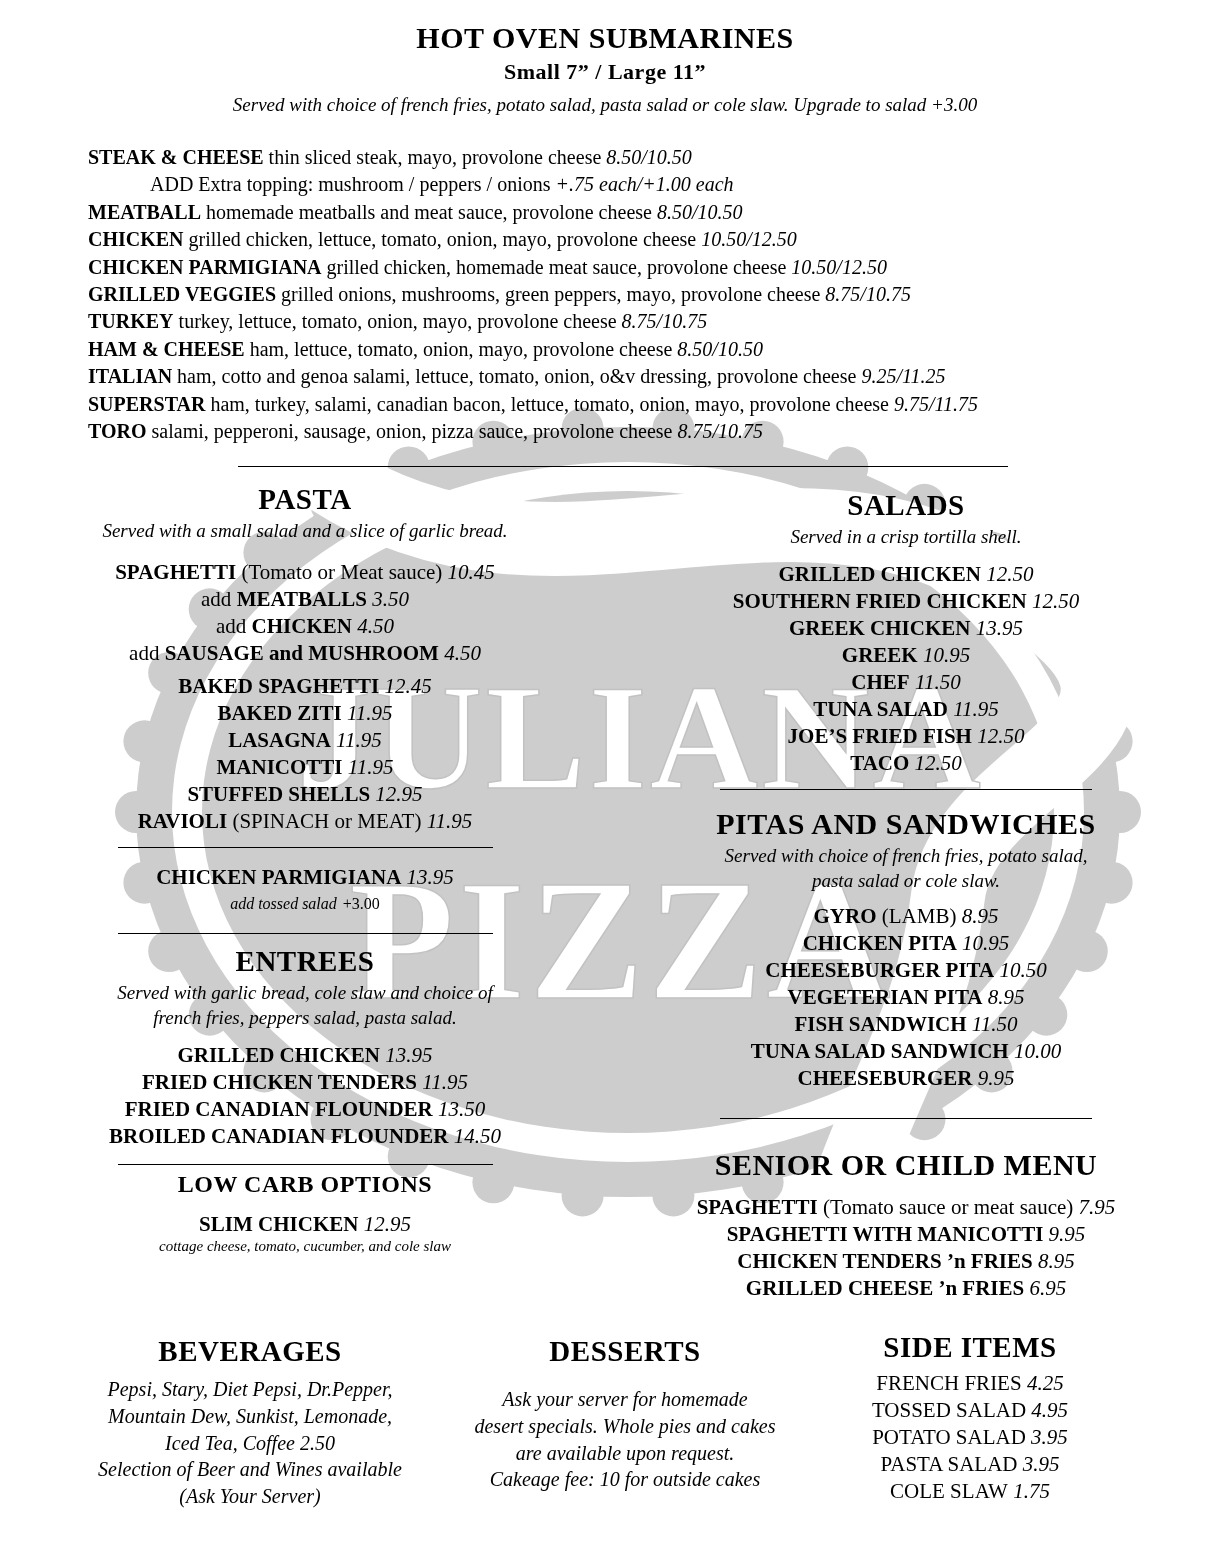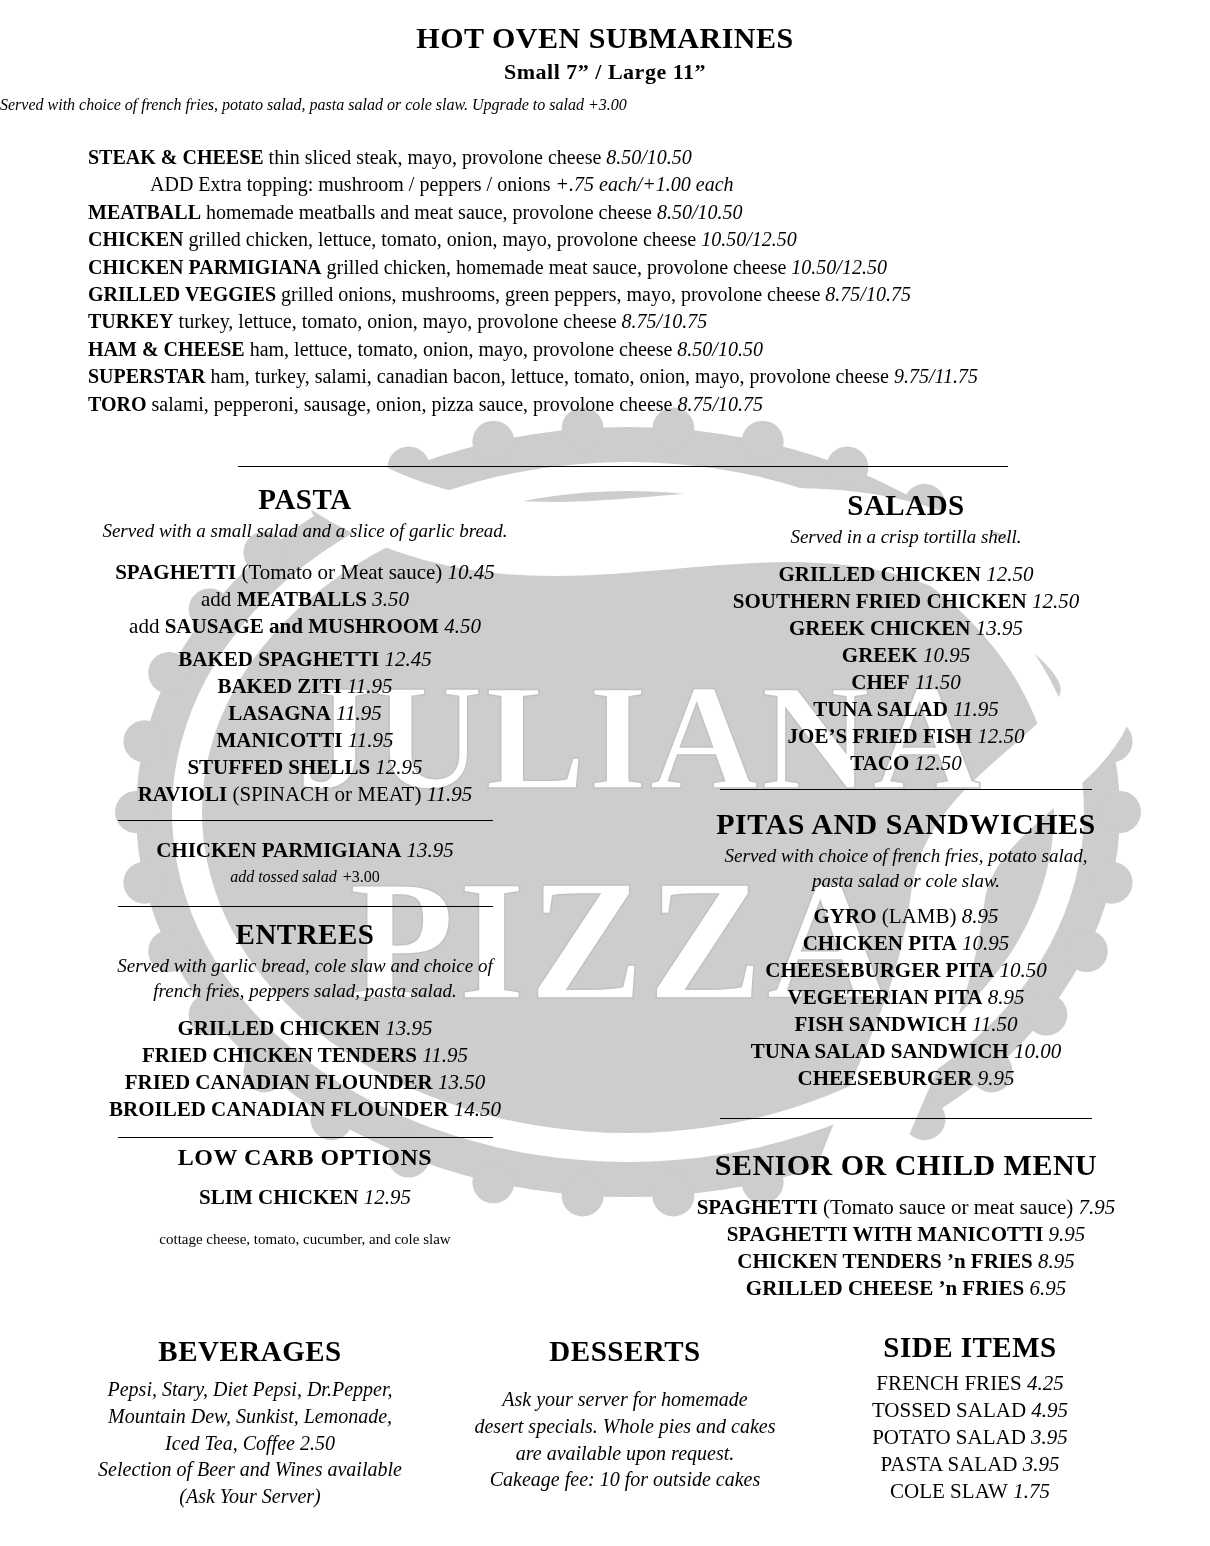--- a/index.html
+++ b/index.html
@@ -11,28 +11,28 @@
   .wm{position:absolute;left:0;top:0;width:1210px;height:1546px;z-index:0;}
   .content{position:absolute;left:0;top:0;width:1210px;height:1546px;z-index:1;}
 
   .h{font-weight:bold;text-align:center;letter-spacing:.5px;}
   .h-title{font-size:30px;line-height:36px;}
   .h-sub{font-size:22px;line-height:28px;margin-top:2px;}
   .h-sec{font-size:29px;line-height:34px;}
   .h-sec2{font-size:30px;line-height:35px;}
   .h-small{font-size:24px;line-height:30px;}
 
-  .note{font-style:italic;font-size:16px;line-height:26px;margin-top:6px;}
+  .note{font-style:italic;font-size:19px;line-height:26px;text-align:center;margin-top:6px;}
   .desc{font-style:italic;font-size:19px;line-height:25px;text-align:center;margin-top:2px;}
 
   .mline{font-size:21px;line-height:27px;text-align:center;}
   .nm{font-weight:bold;}
   .pr{font-style:italic;}
   .plain .nm{font-weight:normal;}
-  .inote{font-size:15px;line-height:17px;font-weight:normal;margin-top:20px;}
+  .inote{font-size:15px;line-height:17px;font-style:italic;font-weight:normal;}
   .iline{font-size:20px;line-height:26.8px;font-style:italic;text-align:center;}
 
   .subs-list{margin:26px 0 0 88px;}
   .subs-list .mline{font-size:20px;line-height:27.4px;text-align:left;}
   .subs-list .indent{margin-left:62px;}
 
   .rule{border-top:1.6px solid #000;height:0;}
   .top-rule{position:absolute;left:238px;top:466px;width:770px;}
   .rule-l{width:375px;margin-left:auto;margin-right:auto;}
   .rule-r{width:372px;margin-left:auto;margin-right:auto;}
@@ -110,34 +110,36 @@
       <div class="note">Served with choice of french fries, potato salad, pasta salad or cole slaw. Upgrade to salad +3.00</div>
       <div class="subs-list">
           <div class="mline"><span class="nm">STEAK &amp; CHEESE</span><span class="mid"> thin sliced steak, mayo, provolone cheese</span><span class="pr"> 8.50/10.50</span></div>
           <div class="mline indent"><span class="pre">ADD Extra topping: mushroom / peppers / onions </span><span class="pr"> +.75 each/+1.00 each</span></div>
           <div class="mline"><span class="nm">MEATBALL</span><span class="mid"> homemade meatballs and meat sauce, provolone cheese</span><span class="pr"> 8.50/10.50</span></div>
           <div class="mline"><span class="nm">CHICKEN</span><span class="mid"> grilled chicken, lettuce, tomato, onion, mayo, provolone cheese</span><span class="pr"> 10.50/12.50</span></div>
           <div class="mline"><span class="nm">CHICKEN PARMIGIANA</span><span class="mid"> grilled chicken, homemade meat sauce, provolone cheese</span><span class="pr"> 10.50/12.50</span></div>
           <div class="mline"><span class="nm">GRILLED VEGGIES</span><span class="mid"> grilled onions, mushrooms, green peppers, mayo, provolone cheese</span><span class="pr"> 8.75/10.75</span></div>
           <div class="mline"><span class="nm">TURKEY</span><span class="mid"> turkey, lettuce, tomato, onion, mayo, provolone cheese</span><span class="pr"> 8.75/10.75</span></div>
           <div class="mline"><span class="nm">HAM &amp; CHEESE</span><span class="mid"> ham, lettuce, tomato, onion, mayo, provolone cheese</span><span class="pr"> 8.50/10.50</span></div>
+          <div class="mline"><span class="nm">ITALIAN</span><span class="mid"> ham, cotto and genoa salami, lettuce, tomato, onion, o&amp;v dressing, provolone cheese</span><span class="pr"> 9.25/11.25</span></div>
           <div class="mline"><span class="nm">SUPERSTAR</span><span class="mid"> ham, turkey, salami, canadian bacon, lettuce, tomato, onion, mayo, provolone cheese</span><span class="pr"> 9.75/11.75</span></div>
           <div class="mline"><span class="nm">TORO</span><span class="mid"> salami, pepperoni, sausage, onion, pizza sauce, provolone cheese</span><span class="pr"> 8.75/10.75</span></div>
         </div>
     </div>
 
     <div class="rule top-rule"></div>
 
     <div class="col-left">
       <div>
         <div class="h h-sec">PASTA</div>
         <div class="desc">Served with a small salad and a slice of garlic bread.</div>
         <div class="mt16">
             <div class="mline"><span class="nm">SPAGHETTI</span><span class="mid"> (Tomato or Meat sauce)</span><span class="pr"> 10.45</span></div>
             <div class="mline"><span class="pre">add </span><span class="nm">MEATBALLS</span><span class="pr"> 3.50</span></div>
+            <div class="mline"><span class="pre">add </span><span class="nm">CHICKEN</span><span class="pr"> 4.50</span></div>
             <div class="mline"><span class="pre">add </span><span class="nm">SAUSAGE and MUSHROOM</span><span class="pr"> 4.50</span></div>
           </div>
         <div class="mt6">
             <div class="mline"><span class="nm">BAKED SPAGHETTI</span><span class="pr"> 12.45</span></div>
             <div class="mline"><span class="nm">BAKED ZITI</span><span class="pr"> 11.95</span></div>
             <div class="mline"><span class="nm">LASAGNA</span><span class="pr"> 11.95</span></div>
             <div class="mline"><span class="nm">MANICOTTI</span><span class="pr"> 11.95</span></div>
             <div class="mline"><span class="nm">STUFFED SHELLS</span><span class="pr"> 12.95</span></div>
             <div class="mline"><span class="nm">RAVIOLI</span><span class="mid"> (SPINACH or MEAT)</span><span class="pr"> 11.95</span></div>
           </div>

